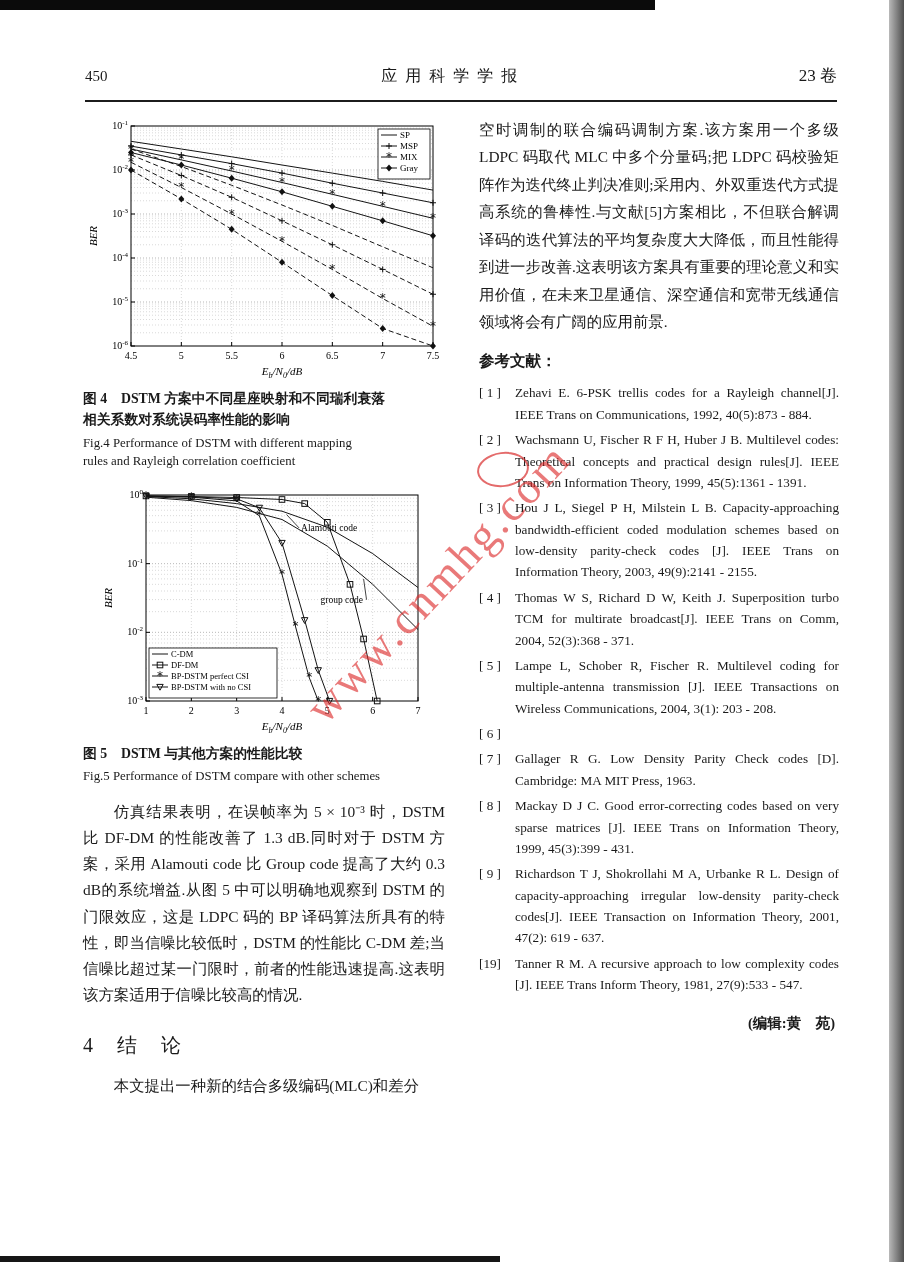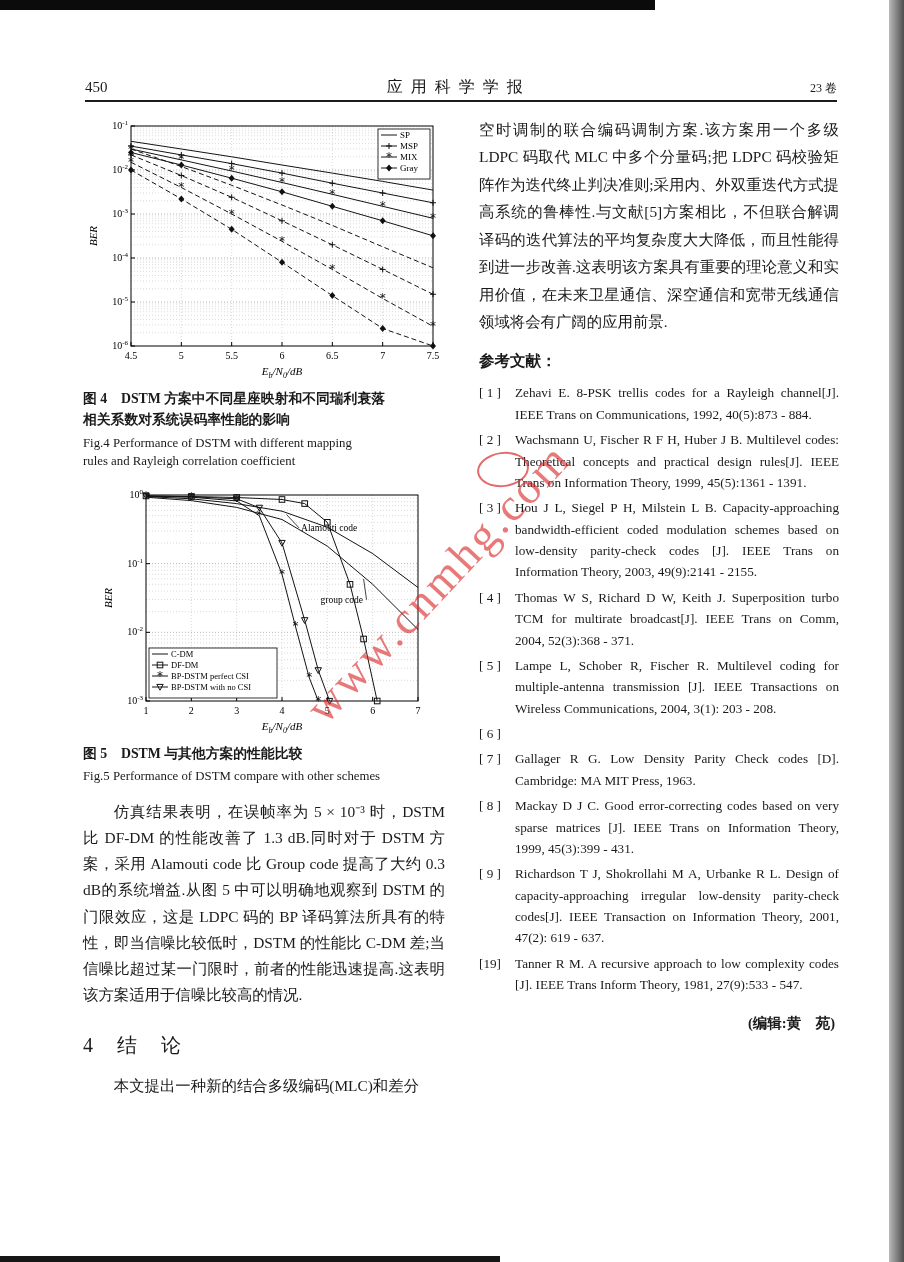--- a/index.html
+++ b/index.html
@@ -4,24 +4,24 @@
 <style>
   html,body{margin:0;padding:0;background:#e8e8e8;}
   .page{position:relative;width:904px;height:1262px;background:#ffffff;overflow:hidden;
         font-family:"Liberation Serif",serif;color:#1a1a1a;}
   
   .scan-top{position:absolute;left:0;top:0;width:655px;height:10px;background:#0b0b0b;}
   .scan-right{position:absolute;right:0;top:0;width:15px;height:100%;
               background:linear-gradient(to right,#b9b9b9,#4e4e4e);}
   .scan-bottom{position:absolute;left:0;bottom:0;width:500px;height:6px;background:#161616;}
   
-  header{position:absolute;left:85px;top:77px;width:752px;display:flex;
+  header{position:absolute;left:85px;top:64px;width:752px;display:flex;
          justify-content:space-between;align-items:baseline;font-size:15px;}
   .journal{letter-spacing:8px;font-size:16px;}
-  .vol{font-size:12px;}
+  .vol{font-size:17px;}
   .rule{position:absolute;left:85px;top:100px;width:752px;height:2px;background:#1c1c1c;}
   
   .col{position:absolute;top:116px;}
   .col-left{left:83px;width:362px;}
   .col-right{left:479px;width:360px;}
   figure{margin:0;padding:0;}
   svg{display:block;margin:0 auto;background:#fff;}
   .cap{margin-top:6px;text-align:left;}
   .cap-cn{font-size:13.8px;font-weight:bold;line-height:1.55;}
   .cap-en{font-size:12.8px;line-height:1.45;margin-top:3px;}
@@ -340,21 +340,21 @@
   </div>
 
   <div class="col col-right">
     <p class="para" style="margin-top:0;line-height:1.78;">空时调制的联合编码调制方案.该方案用一个多级 LDPC 码取代 MLC 中多个分量码;把 LDPC 码校验矩阵作为迭代终止判决准则;采用内、外双重迭代方式提高系统的鲁棒性.与文献[5]方案相比，不但联合解调译码的迭代算法的平均复杂度大大降低，而且性能得到进一步改善.这表明该方案具有重要的理论意义和实用价值，在未来卫星通信、深空通信和宽带无线通信领域将会有广阔的应用前景.</p>
 
     <div class="refs-heading">参考文献：</div>
 
     <div class="refs">
       <div class="ref">
         <span class="ref-num">[ 1 ]</span>
-        <span class="ref-text">Zehavi E. 8-PSK trellis codes for a Rayleigh channel[J]. IEEE Trans on Communications, 1992, 40(5):873 - 884.</span>
+        <span class="ref-text">Zehavi E. 6-PSK trellis codes for a Rayleigh channel[J]. IEEE Trans on Communications, 1992, 40(5):873 - 884.</span>
       </div>
       <div class="ref">
         <span class="ref-num">[ 2 ]</span>
         <span class="ref-text">Wachsmann U, Fischer R F H, Huber J B. Multilevel codes: Theoretical concepts and practical design rules[J]. IEEE Trans on Information Theory, 1999, 45(5):1361 - 1391.</span>
       </div>
       <div class="ref">
         <span class="ref-num">[ 3 ]</span>
         <span class="ref-text">Hou J L, Siegel P H, Milstein L B. Capacity-approaching bandwidth-efficient coded modulation schemes based on low-density parity-check codes [J]. IEEE Trans on Information Theory, 2003, 49(9):2141 - 2155.</span>
       </div>
       <div class="ref">

